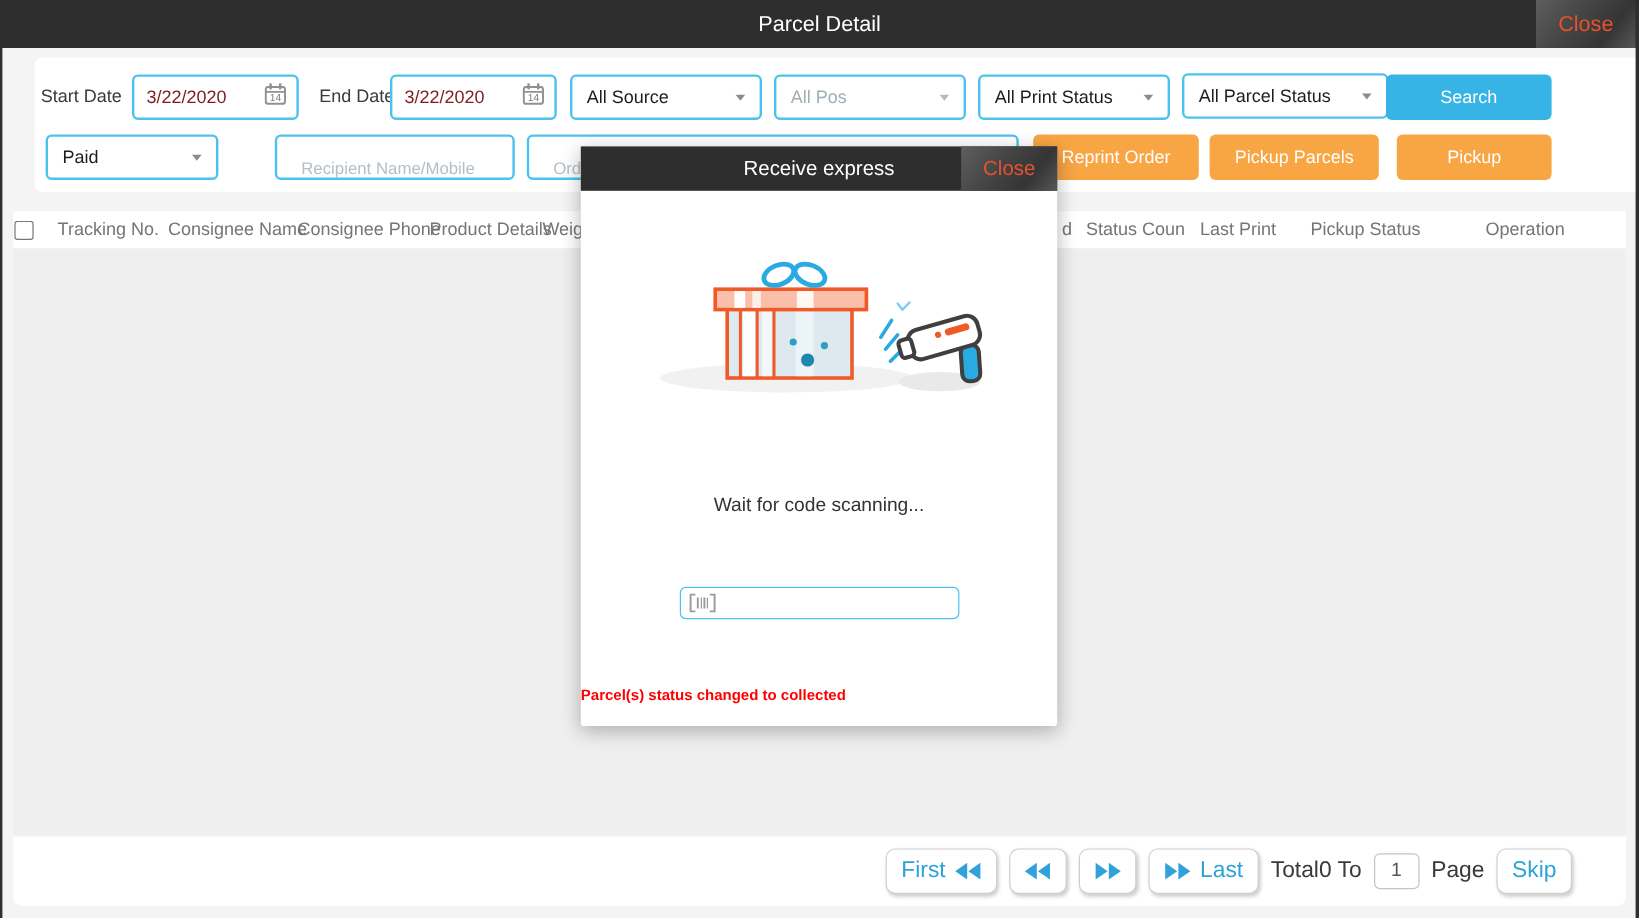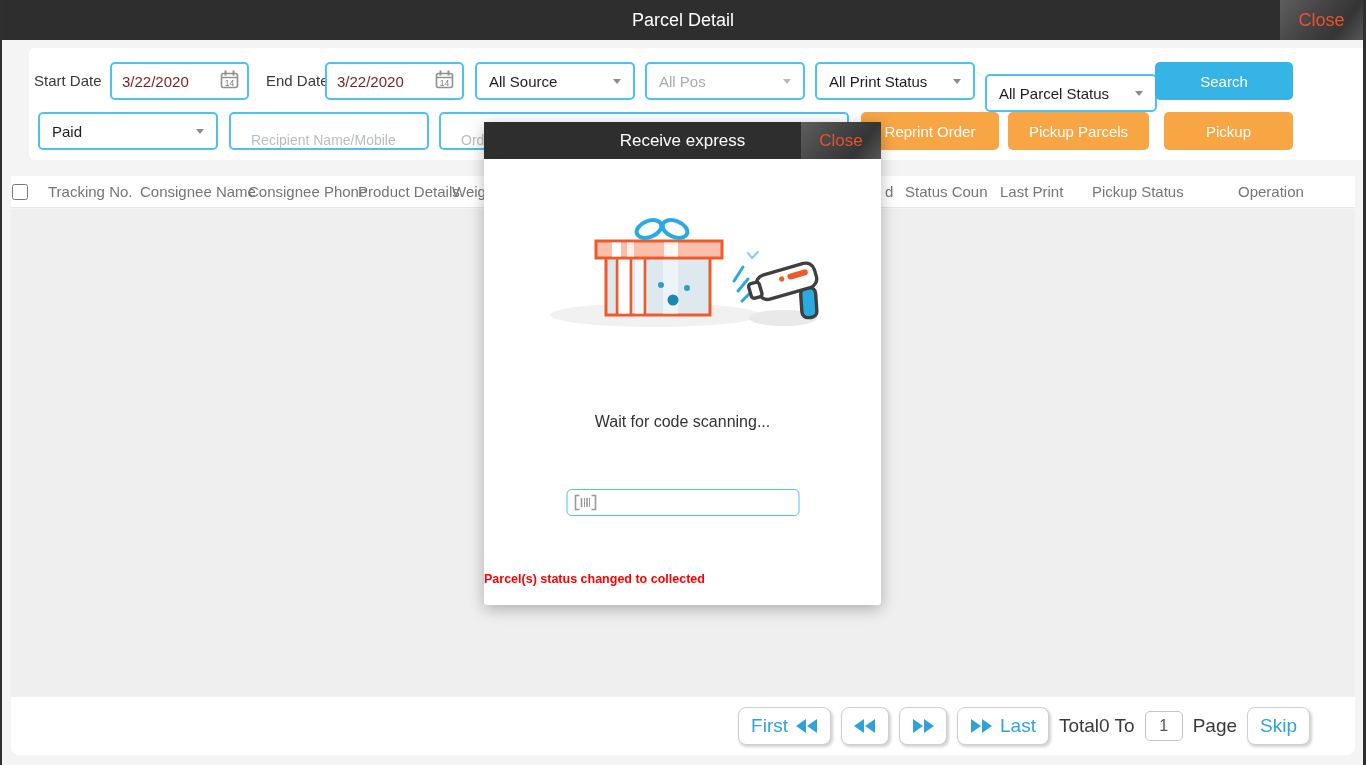--- a/index.html
+++ b/index.html
@@ -105,27 +105,27 @@
       <span class="caret"></span>
     </div>
     <div class="cyan-box select disabled" style="left:616px; top:14px; width:160px;text-align:right;">
       <span class="sel-text">All Pos</span>
       <span class="caret"></span>
     </div>
     <div class="cyan-box select" style="left:786px; top:14px; width:160px;">
       <span class="sel-text">All Print Status</span>
       <span class="caret"></span>
     </div>
-    <div class="cyan-box select" style="left:956px; top:26px; width:172px;text-align:right;">
+    <div class="cyan-box select" style="left:956px; top:13px; width:172px;text-align:right;">
       <span class="sel-text">All Parcel Status</span>
       <span class="caret"></span>
     </div>
     <button class="btn btn-search" style="left:1126px; top:14px; width:138px;">Search</button>
 
-    <div class="cyan-box select" style="left:9px; top:64px; width:180px;">
+    <div class="cyan-box select" style="left:9px; top:64px; width:144px;">
       <span class="sel-text">Paid</span>
       <span class="caret"></span>
     </div>
     <div class="cyan-box text-input" style="left:200px; top:64px; width:200px;">
       <input placeholder="Recipient Name/Mobile" style="">
     </div>
     <div class="cyan-box text-input" style="left:410px; top:64px; width:410px;">
       <input placeholder="Order No" style="">
     </div>
     <button class="btn btn-orange" style="left:832px; top:64px; width:138px;">Reprint Order</button>

